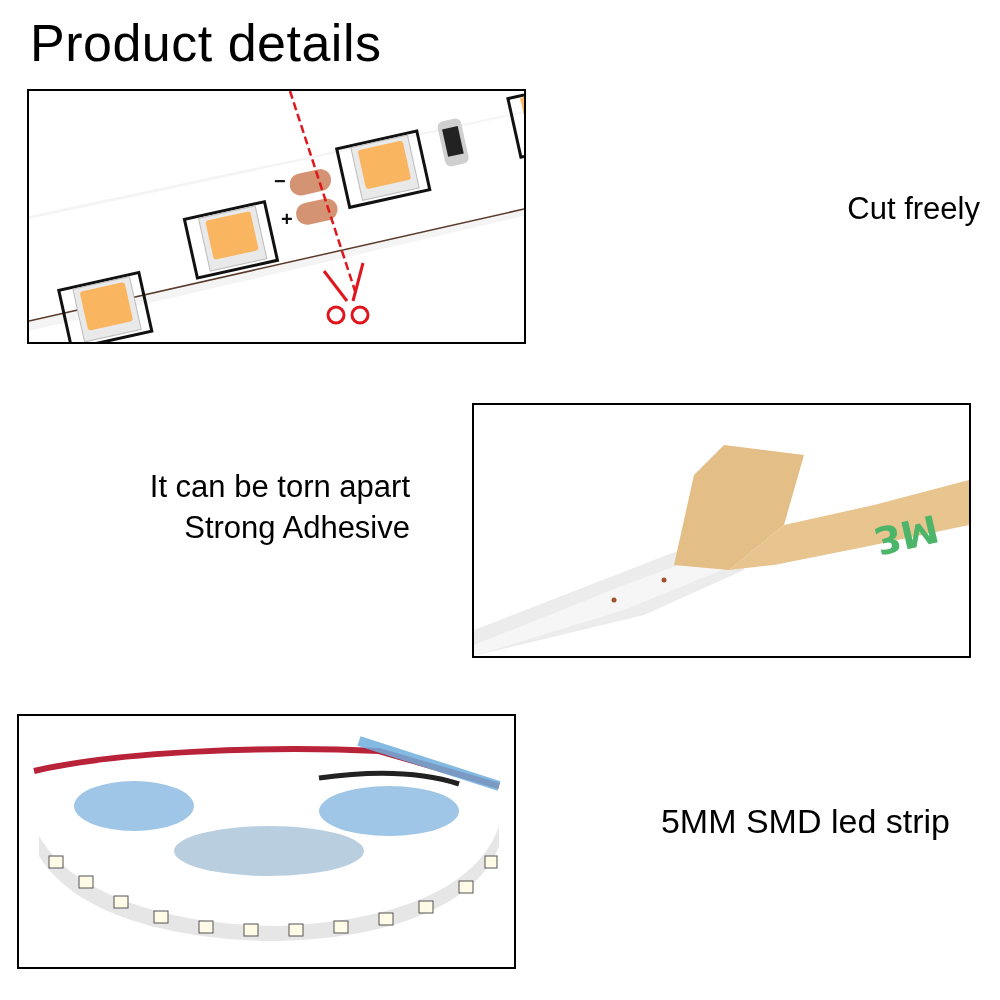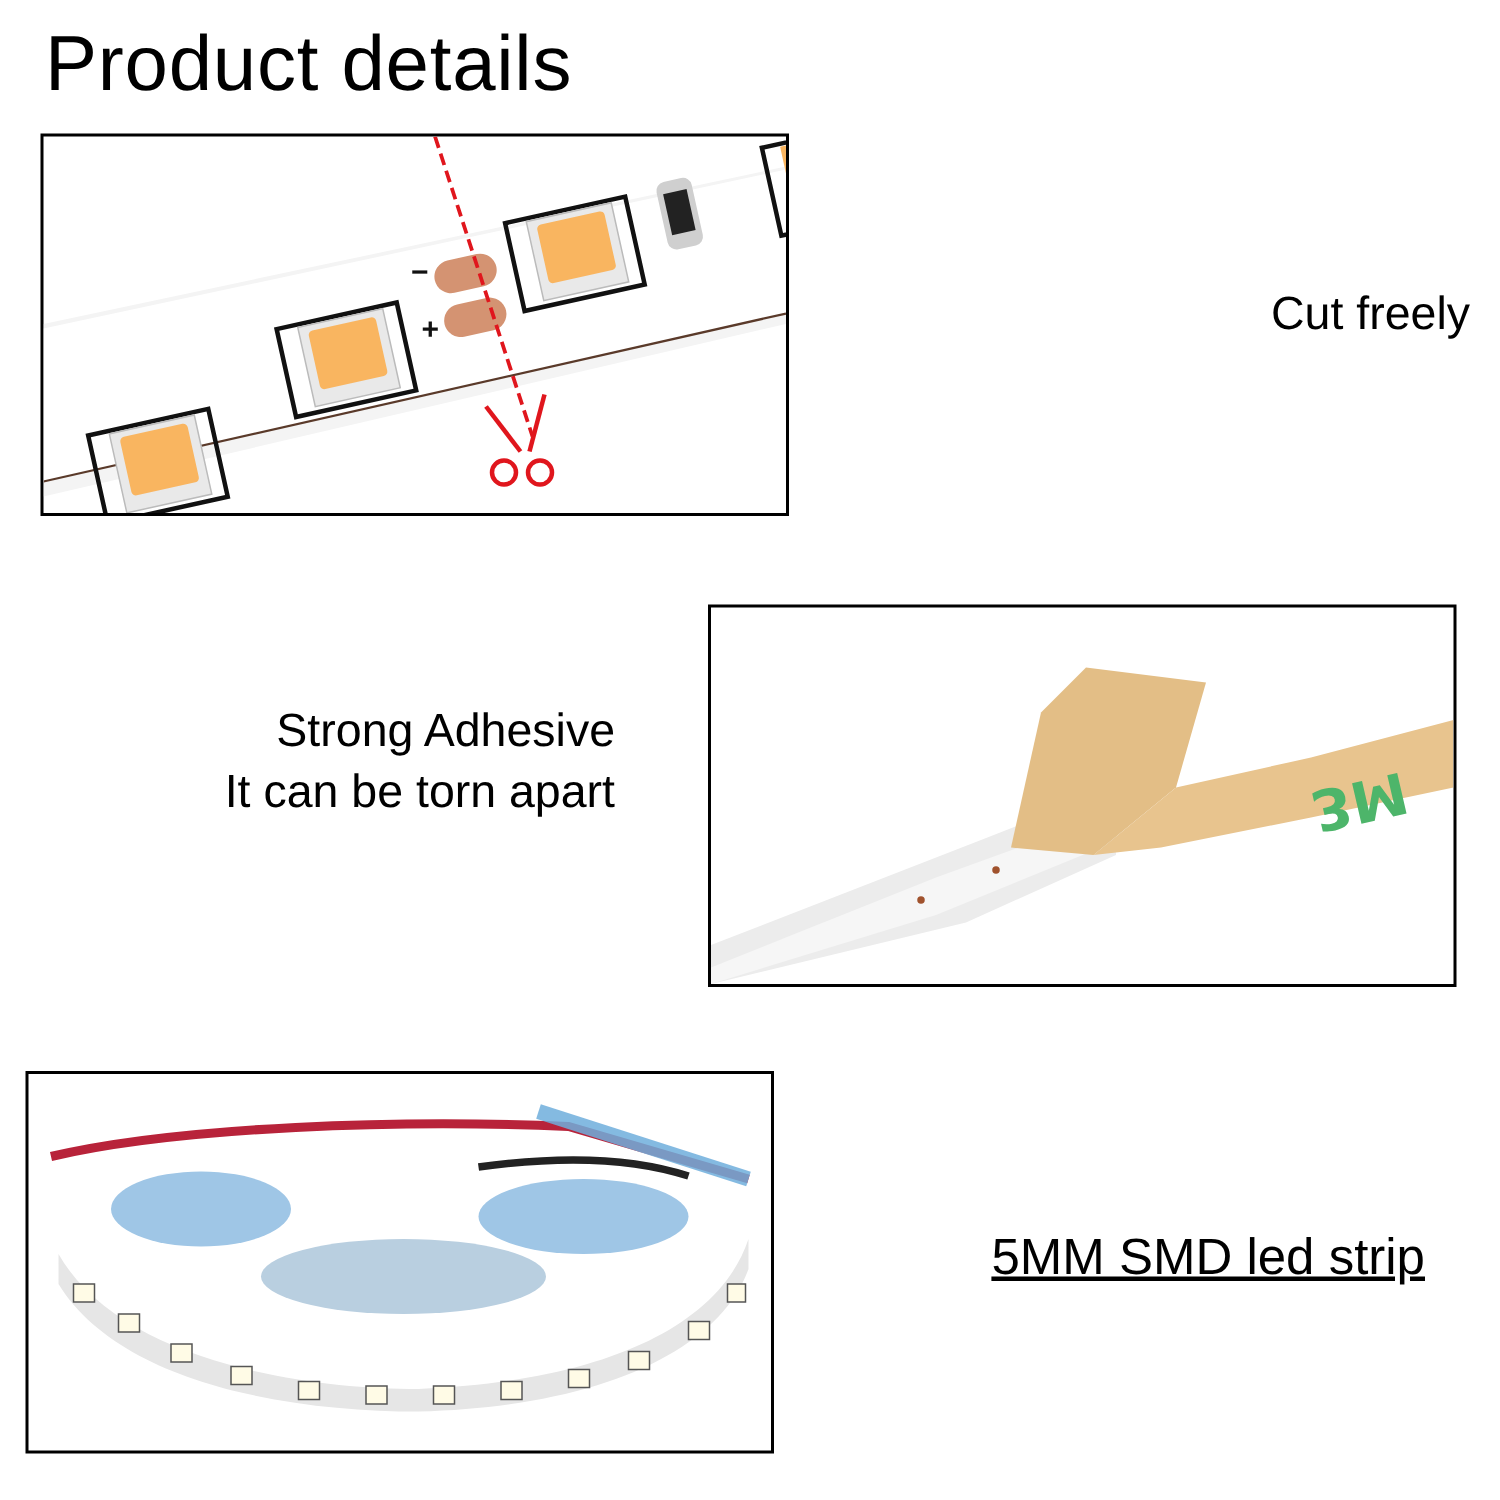--- a/index.html
+++ b/index.html
@@ -59,22 +59,22 @@
       <circle cx="307" cy="224" r="8"></circle>
       <circle cx="331" cy="224" r="8"></circle>
     </g>
   </svg>
 </div>
 <div class="caption" style="left:560px; top:188px; width:420px;">
   <div>Cut freely</div>
 </div>
 
 <div class="caption" style="left:60px; top:466px; width:350px;">
+  <div>It can be torn apart</div>
   <div>Strong Adhesive</div>
-  <div>It can be torn apart</div>
 </div>
 <div class="frame" style="left:472px; top:403px; width:499px; height:255px;">
   <svg width="495" height="251" viewBox="0 0 495 251">
 
     <polygon points="0,225 180,155 270,120 270,165 170,210 0,251" fill="#ececec"></polygon>
     <polygon points="0,240 150,180 260,140 260,160 150,205 0,251" fill="#f6f6f6"></polygon>
     <circle cx="140" cy="195" r="2.5" fill="#a0522d"></circle>
     <circle cx="190" cy="175" r="2.5" fill="#a0522d"></circle>
 
     <polygon points="200,160 220,70 250,40 330,50 310,120 255,165" fill="#E3BE86"></polygon>
@@ -105,15 +105,15 @@
       <rect x="225" y="208" width="14" height="12"></rect>
       <rect x="270" y="208" width="14" height="12"></rect>
       <rect x="315" y="205" width="14" height="12"></rect>
       <rect x="360" y="197" width="14" height="12"></rect>
       <rect x="400" y="185" width="14" height="12"></rect>
       <rect x="440" y="165" width="14" height="12"></rect>
       <rect x="466" y="140" width="12" height="12"></rect>
     </g>
   </svg>
 </div>
-<div class="caption" style="left:560px; top:818px; width:390px; font-size:34px;text-decoration:underline;">
+<div class="caption" style="left:560px; top:801px; width:390px; font-size:34px;">
   <div>5MM SMD led strip</div>
 </div>
 
 </body></html>

